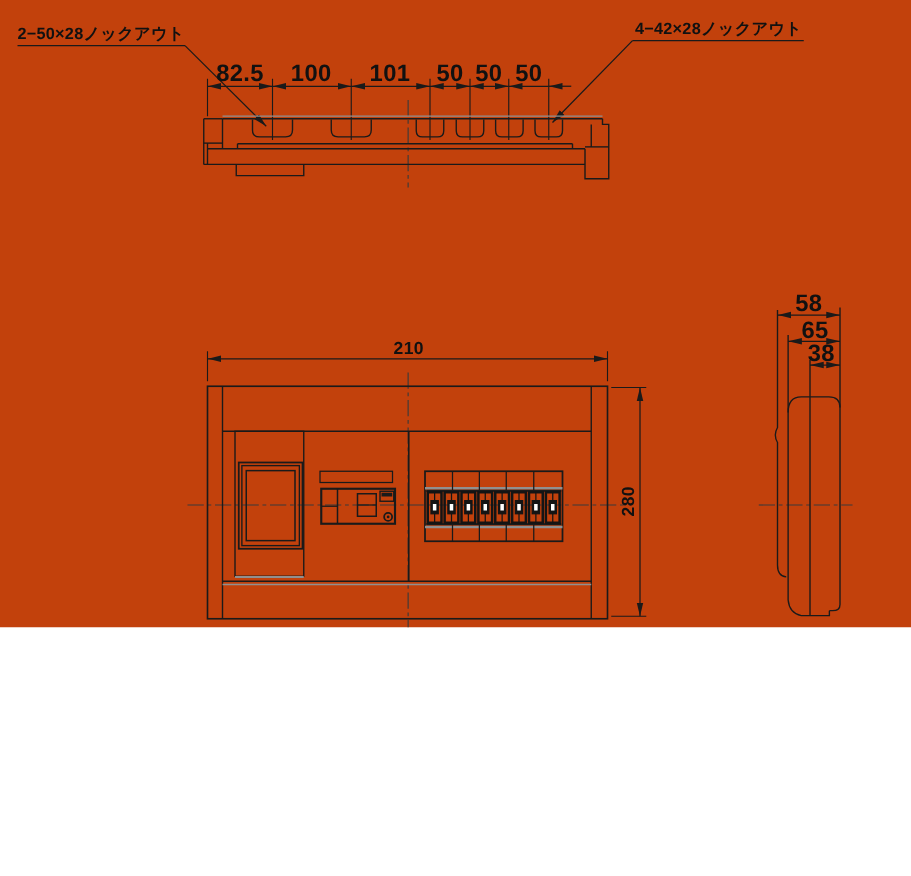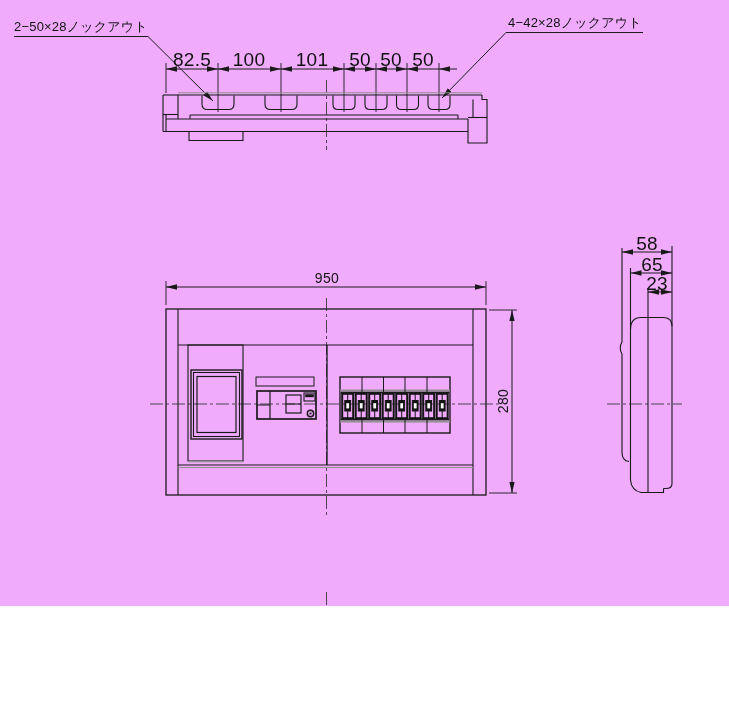--- a/index.html
+++ b/index.html
@@ -1,21 +1,22 @@
 <!DOCTYPE html>
 <html><head>
 <meta charset="utf-8">
 <style>
   html,body{margin:0;padding:0;background:#ffffff;}
   #canvas{
     position:relative;
-    width:729px;height:606px;
-    background:#f0abfc;
+    width:729px;height:502px;
+    background:#c2410c;
     font-family:"Liberation Sans","DejaVu Sans",sans-serif;
     overflow:hidden;
+    font-weight:bold;
   }
   #canvas svg{position:absolute;left:0;top:0;}
   .lbl{
     position:absolute;
     color:#111;
     font-size:19px;
     line-height:13px;
     white-space:nowrap;
     letter-spacing:0.3px;
   }
@@ -261,20 +262,20 @@
   <div class="lbl leader" style="left:14px;top:20px;">2−50×28ノックアウト</div>
   <div class="lbl leader" style="left:508px;top:16px;">4−42×28ノックアウト</div>
 
   <div class="lbl center" style="left:192px;top:53px;">82.5</div>
   <div class="lbl center" style="left:249px;top:53px;text-align:right;">100</div>
   <div class="lbl center" style="left:312px;top:53px;text-align:center;">101</div>
   <div class="lbl center" style="left:360px;top:53px;">50</div>
   <div class="lbl center" style="left:391px;top:53px;">50</div>
   <div class="lbl center" style="left:423px;top:53px;">50</div>
 
-  <div class="lbl center big" style="left:327px;top:272px;">950</div>
+  <div class="lbl center big" style="left:327px;top:272px;">210</div>
   <div class="lbl vert big" style="left:503px;top:401px;">280</div>
 
   <div class="lbl center" style="left:647px;top:237px;">58</div>
   <div class="lbl center" style="left:652px;top:258px;">65</div>
-  <div class="lbl center" style="left:657px;top:277px;">23</div>
+  <div class="lbl center" style="left:657px;top:277px;">38</div>
 
 </div>
 
 </body></html>

